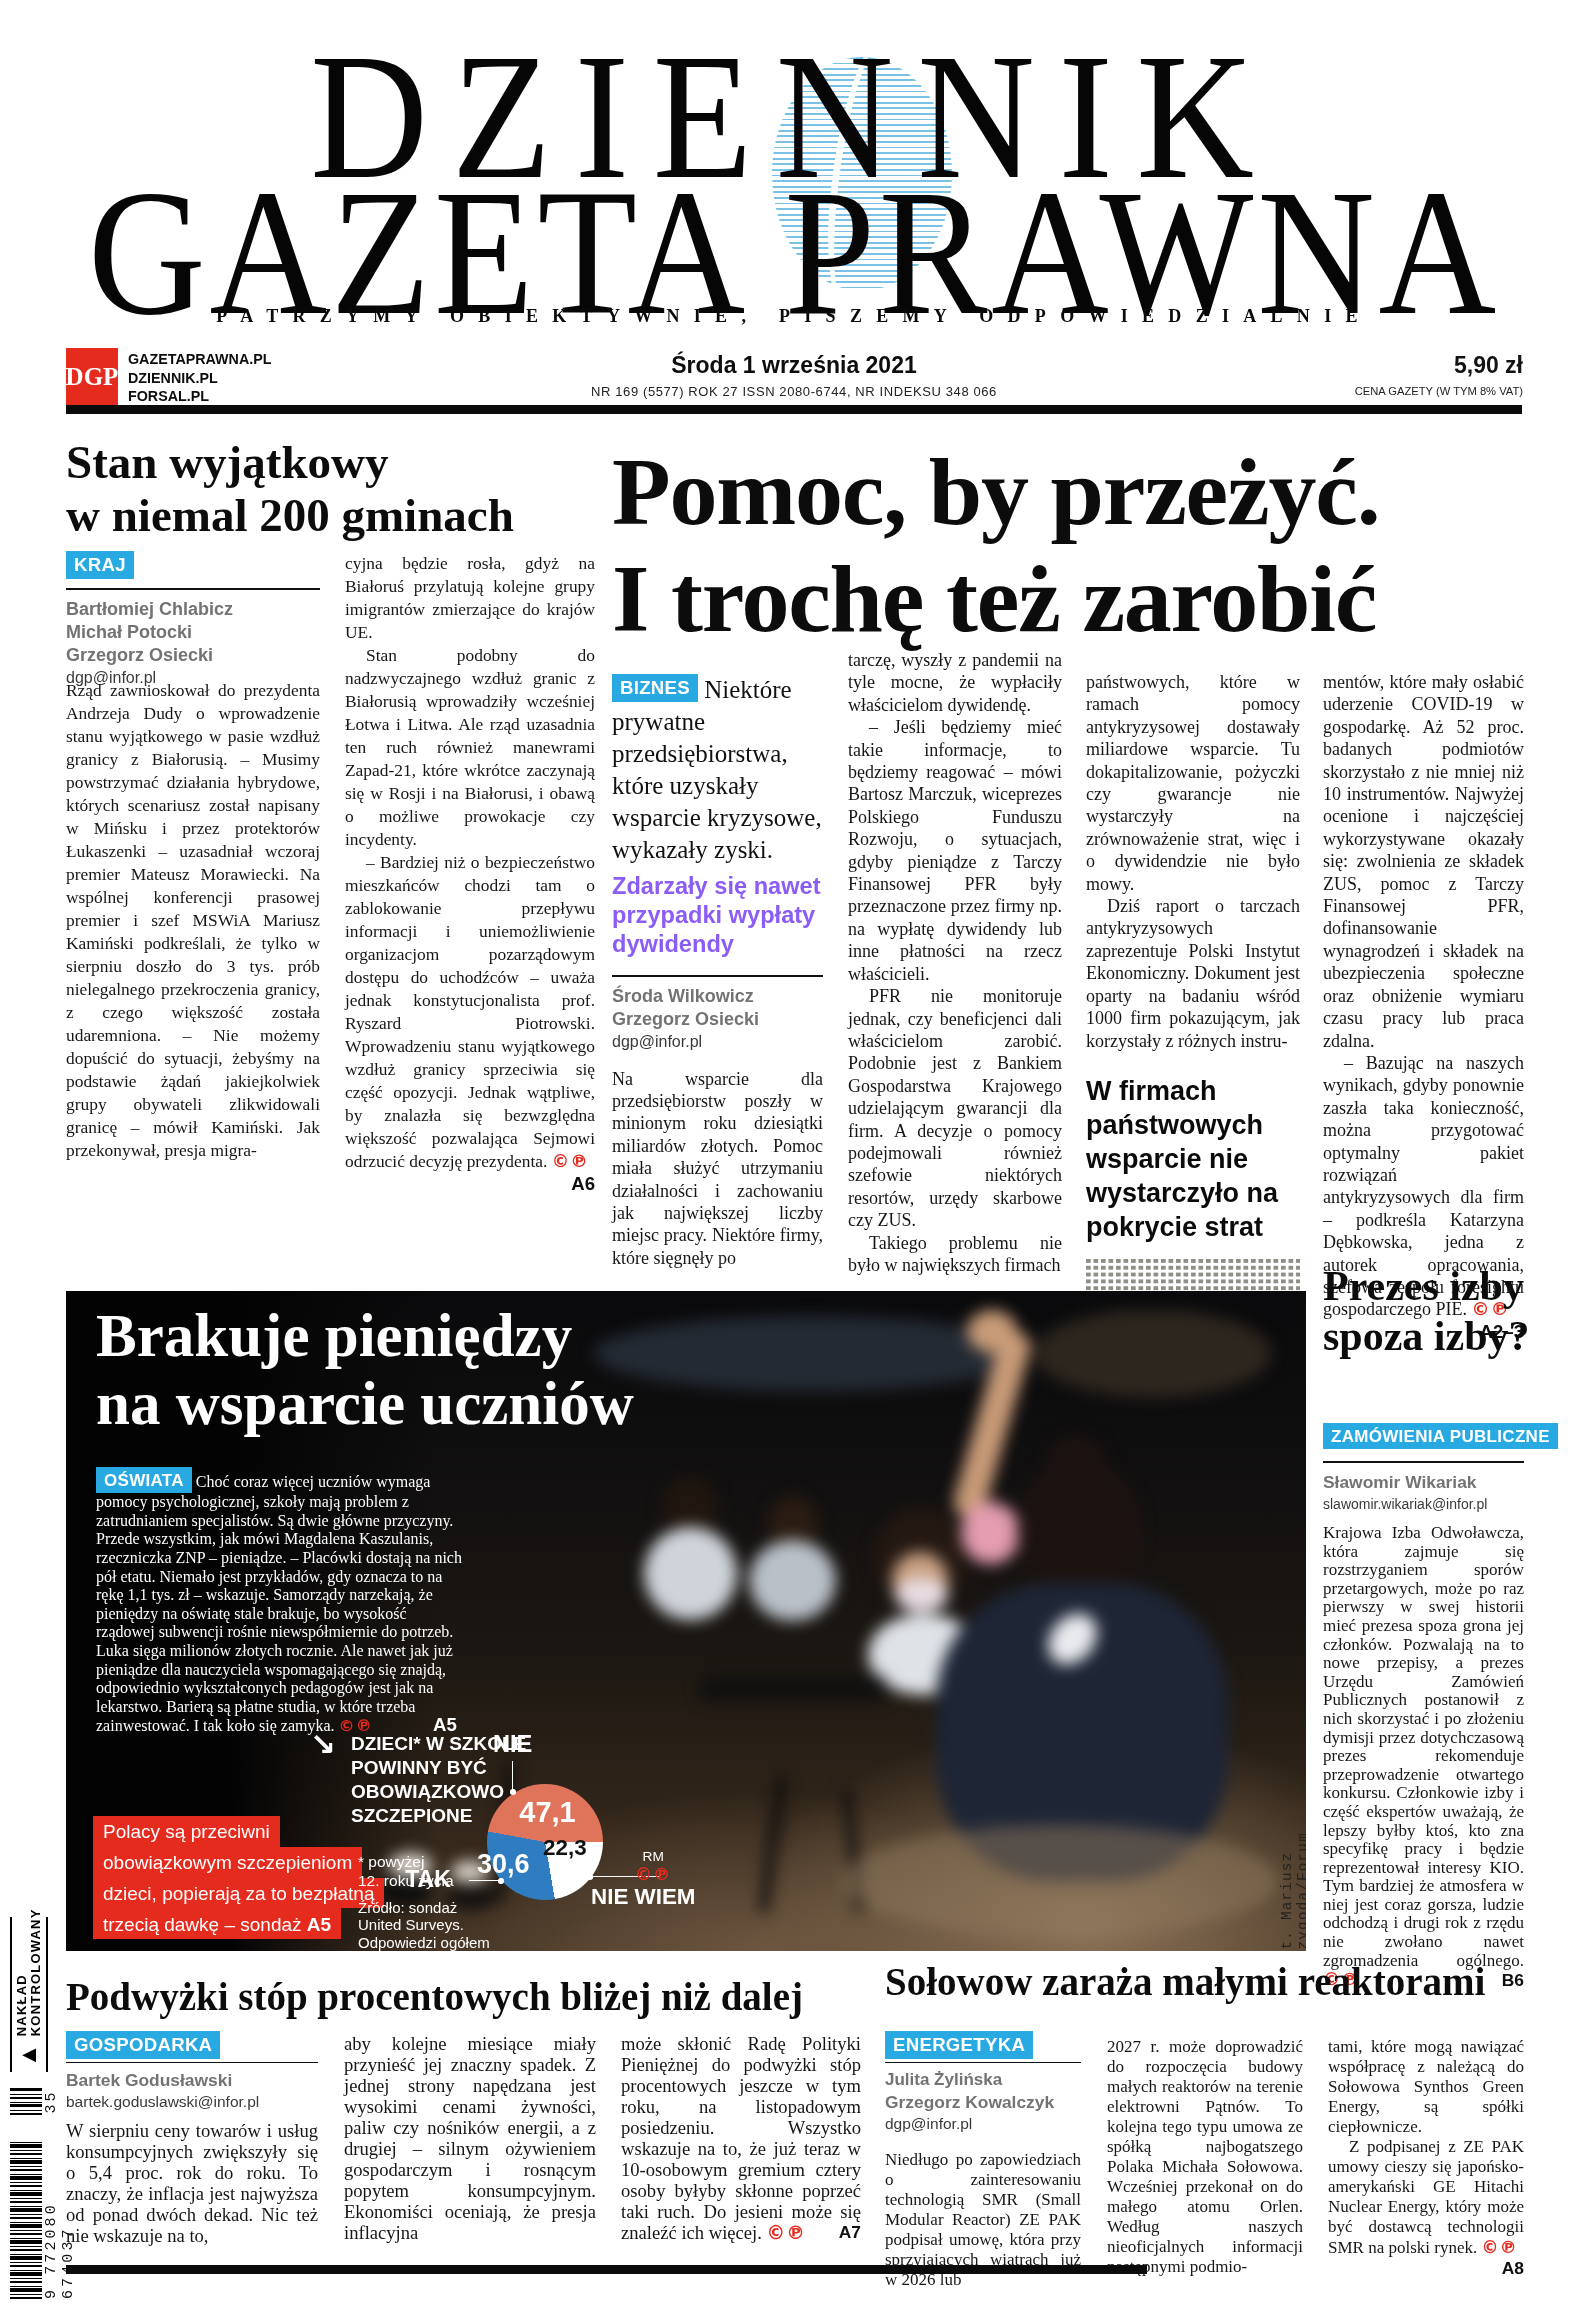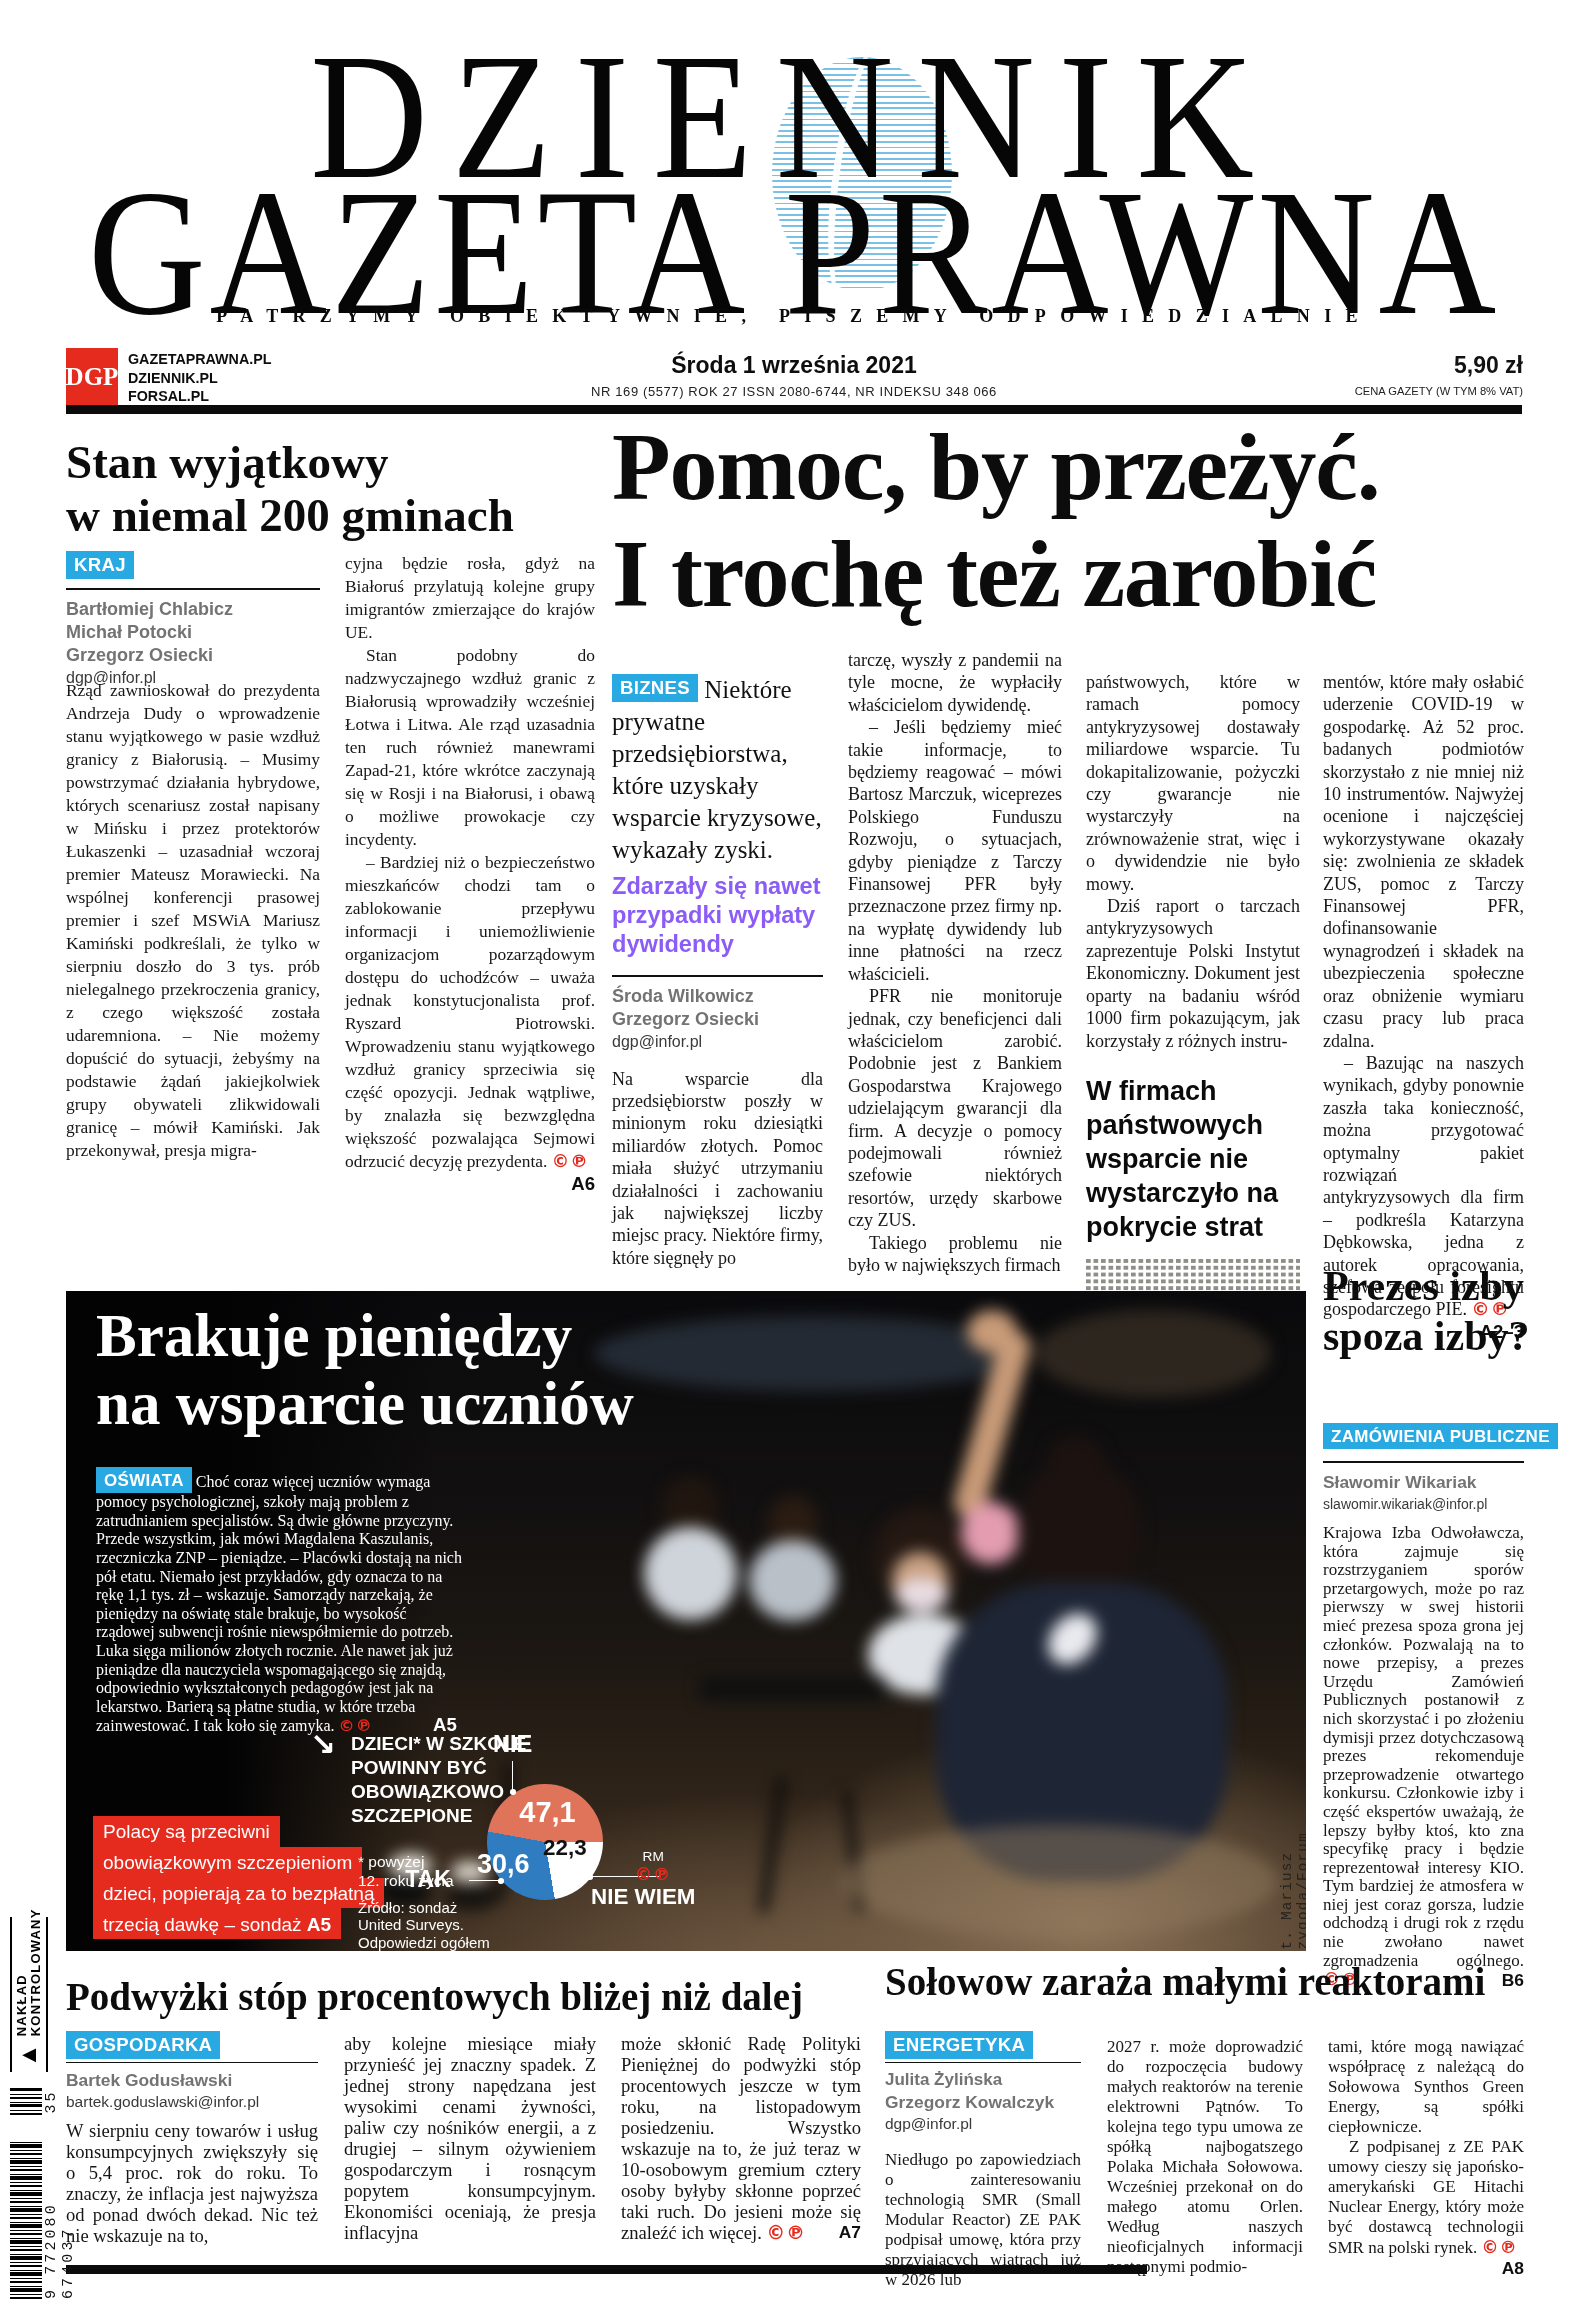--- a/index.html
+++ b/index.html
@@ -115,21 +115,21 @@
     <p>Rząd zawnioskował do prezydenta Andrzeja Dudy o wprowadzenie stanu wyjątkowego w pasie wzdłuż granicy z Białorusią. – Musimy powstrzymać działania hybrydowe, których scenariusz został napisany w Mińsku i przez protektorów Łukaszenki – uzasadniał wczoraj premier Mateusz Morawiecki. Na wspólnej konferencji prasowej premier i szef MSWiA Mariusz Kamiński podkreślali, że tylko w sierpniu doszło do 3 tys. prób nielegalnego przekroczenia granicy, z czego większość została udaremniona. – Nie możemy dopuścić do sytuacji, żebyśmy na podstawie żądań jakiejkolwiek grupy obywateli zlikwidowali granicę – mówił Kamiński. Jak przekonywał, presja migra-</p>
   </div>
   <div class="abs bt" style="left:345px;top:552px;width:250px;font-size:17.4px;line-height:23px">
     <p>cyjna będzie rosła, gdyż na Białoruś przylatują kolejne grupy imigrantów zmierzające do krajów UE.</p>
     <p>Stan podobny do nadzwyczajnego wzdłuż granic z Białorusią wprowadziły wcześniej Łotwa i Litwa. Ale rząd uzasadnia ten ruch również manewrami Zapad-21, które wkrótce zaczynają się w Rosji i na Białorusi, i obawą o możliwe prowokacje czy incydenty.</p>
     <p><span>– Bardziej niż o bezpieczeństwo mieszkańców chodzi tam o zablokowanie przepływu informacji i uniemożliwienie organizacjom pozarządowym dostępu do uchodźców – uważa jednak konstytucjonalista prof. Ryszard Piotrowski. Wprowadzeniu stanu wyjątkowego wzdłuż granicy sprzeciwia się część opozycji. Jednak wątpliwe, by znalazła się bezwzględna większość pozwalająca Sejmowi odrzucić decyzję prezydenta.</span>
        <span class="cp">©℗</span>
        <span class="pref">A6</span></p>
   </div>
 
-  <div class="abs hl" style="left:612px;top:413px;font-size:96px;line-height:107px;letter-spacing:-1.2px">
+  <div class="abs hl" style="left:612px;top:438px;font-size:96px;line-height:107px;letter-spacing:-1.2px">
     <div>Pomoc, by przeżyć.</div>
     <div>I trochę też zarobić</div>
   </div>
   <div class="abs" style="left:612px;top:674px;width:211px">
     <div class="lead"><span class="tag" style="vertical-align:3.7px">BIZNES</span>
       <span>Niektóre prywatne przedsiębiorstwa, które uzyskały wsparcie kryzysowe, wykazały zyski.</span></div>
     <div class="lead-bold" style="margin-top:6.2px">Zdarzały się nawet przypadki wypłaty dywidendy</div>
     <div class="rule" style="width:211px;margin-top:16px"></div>
     <div style="margin-top:7.5px">
       <div class="byline-name">Środa Wilkowicz</div>

